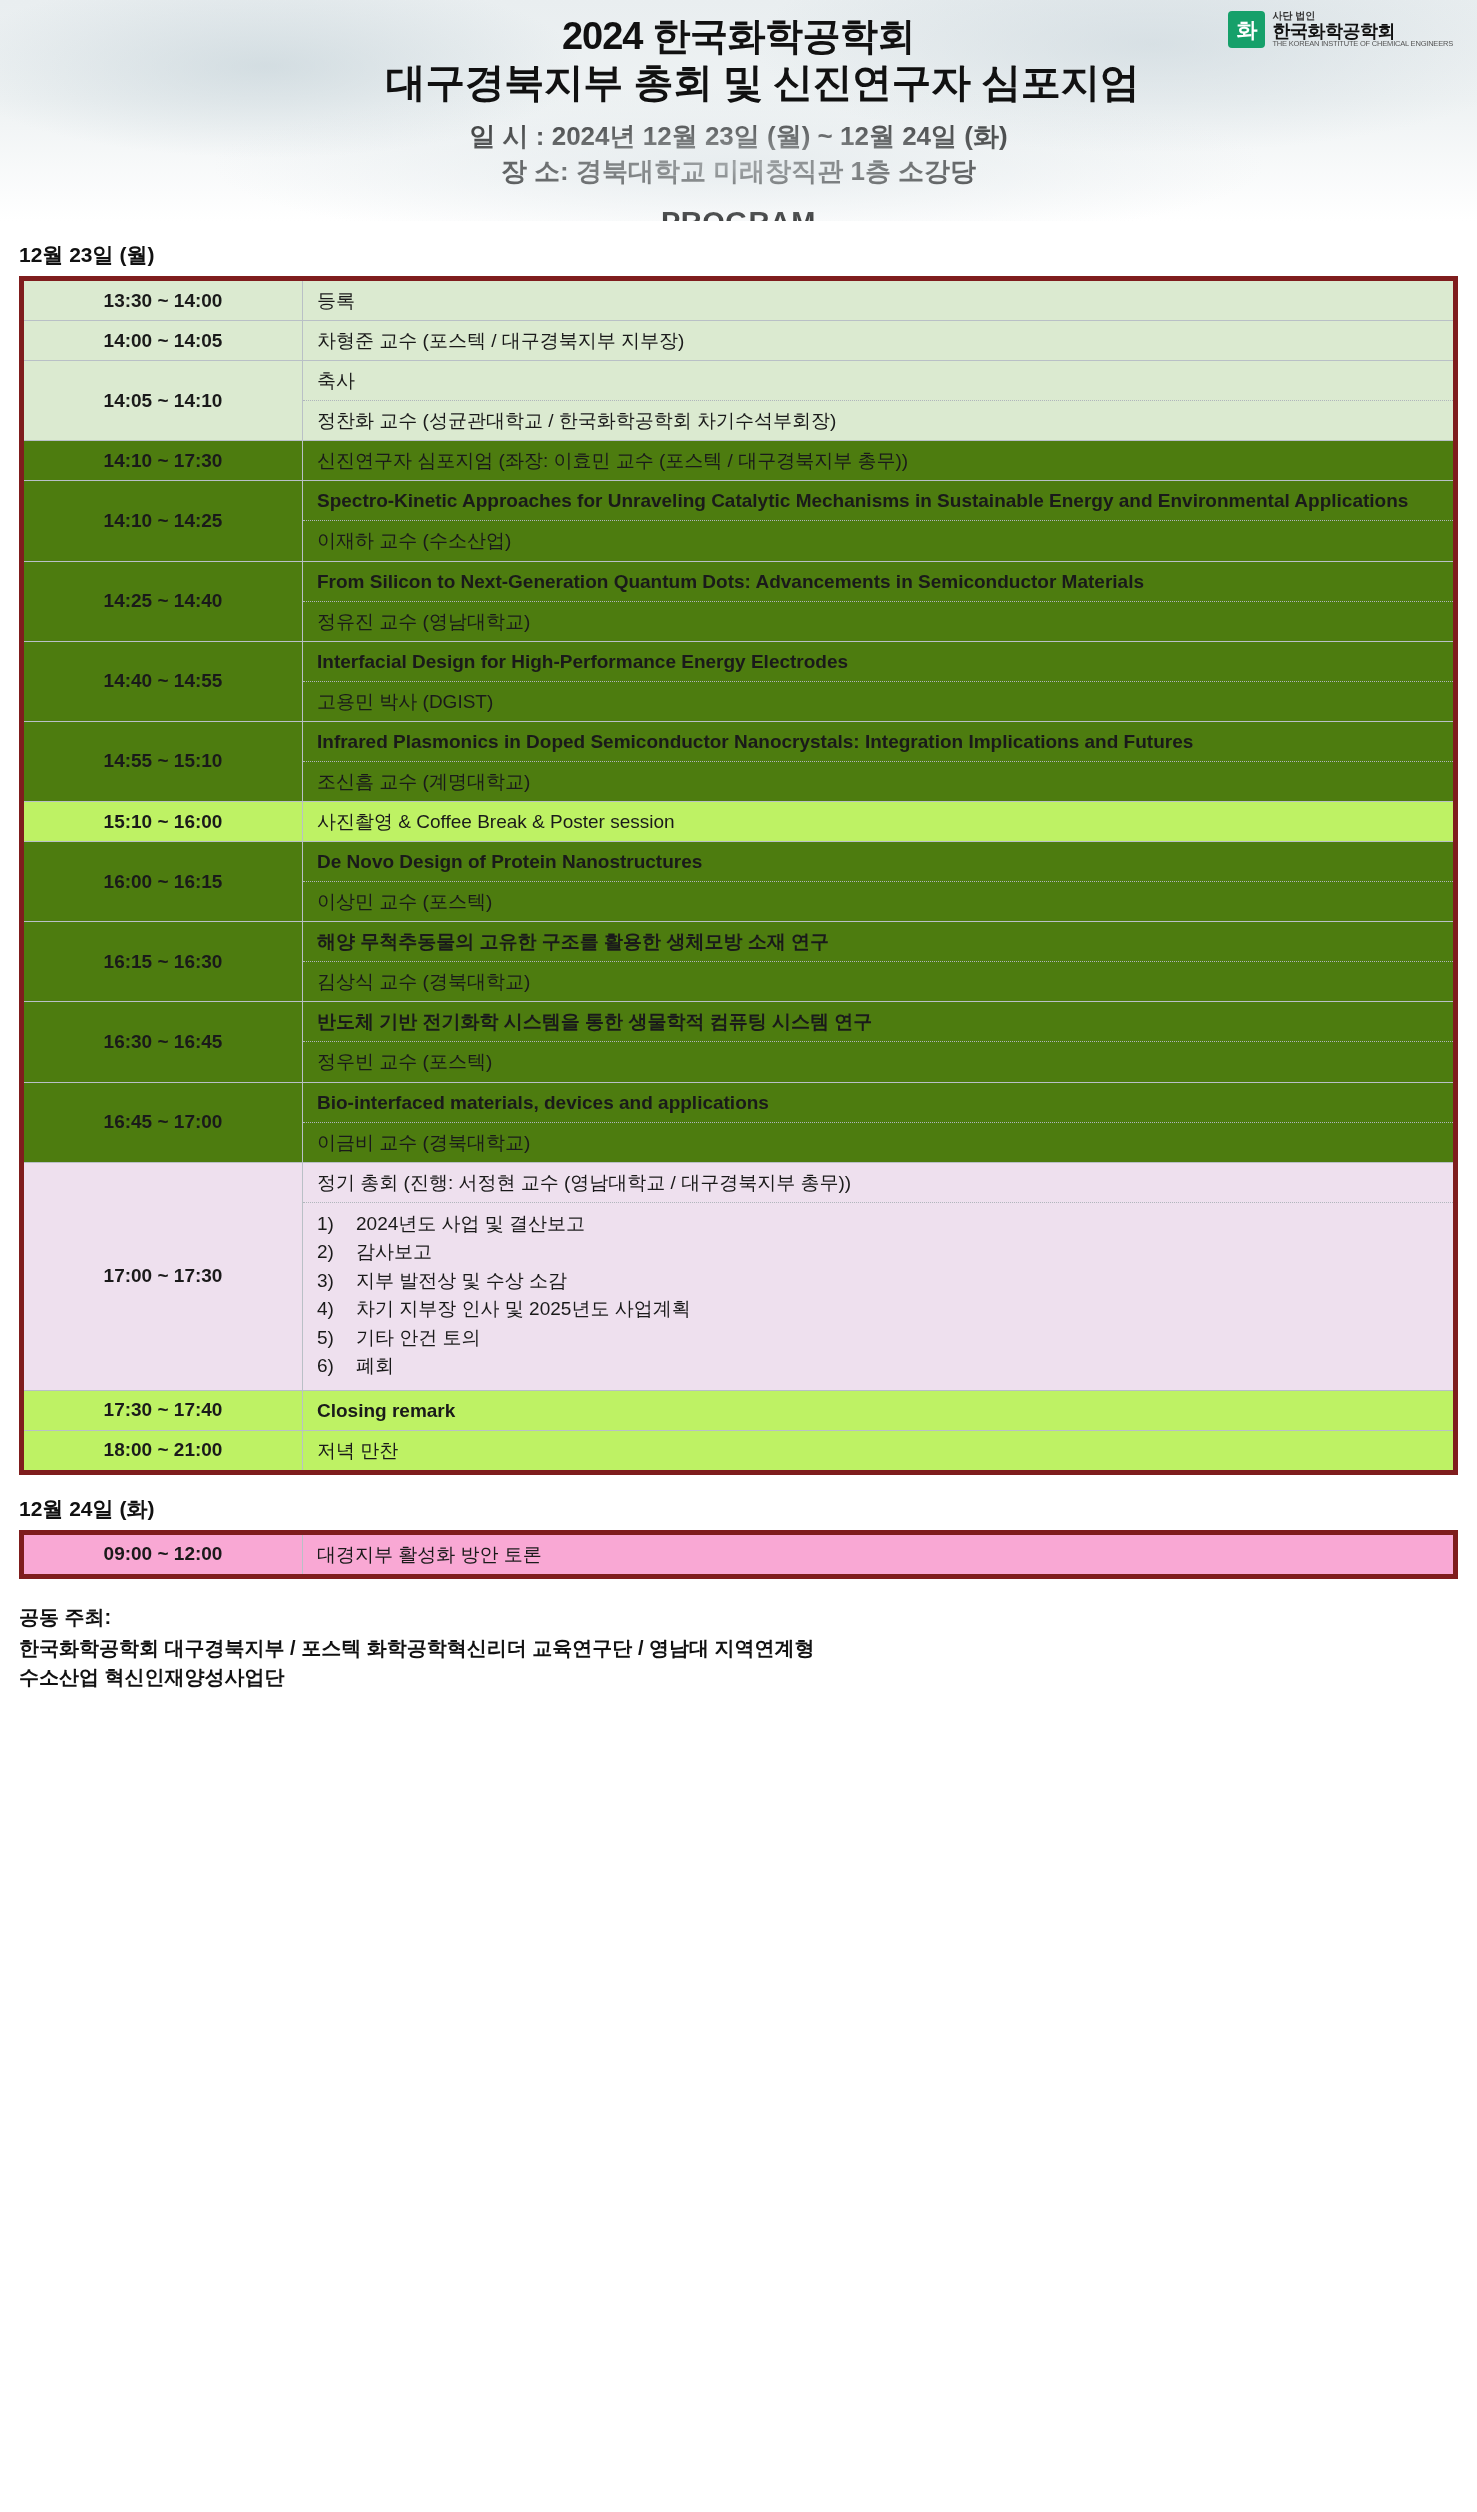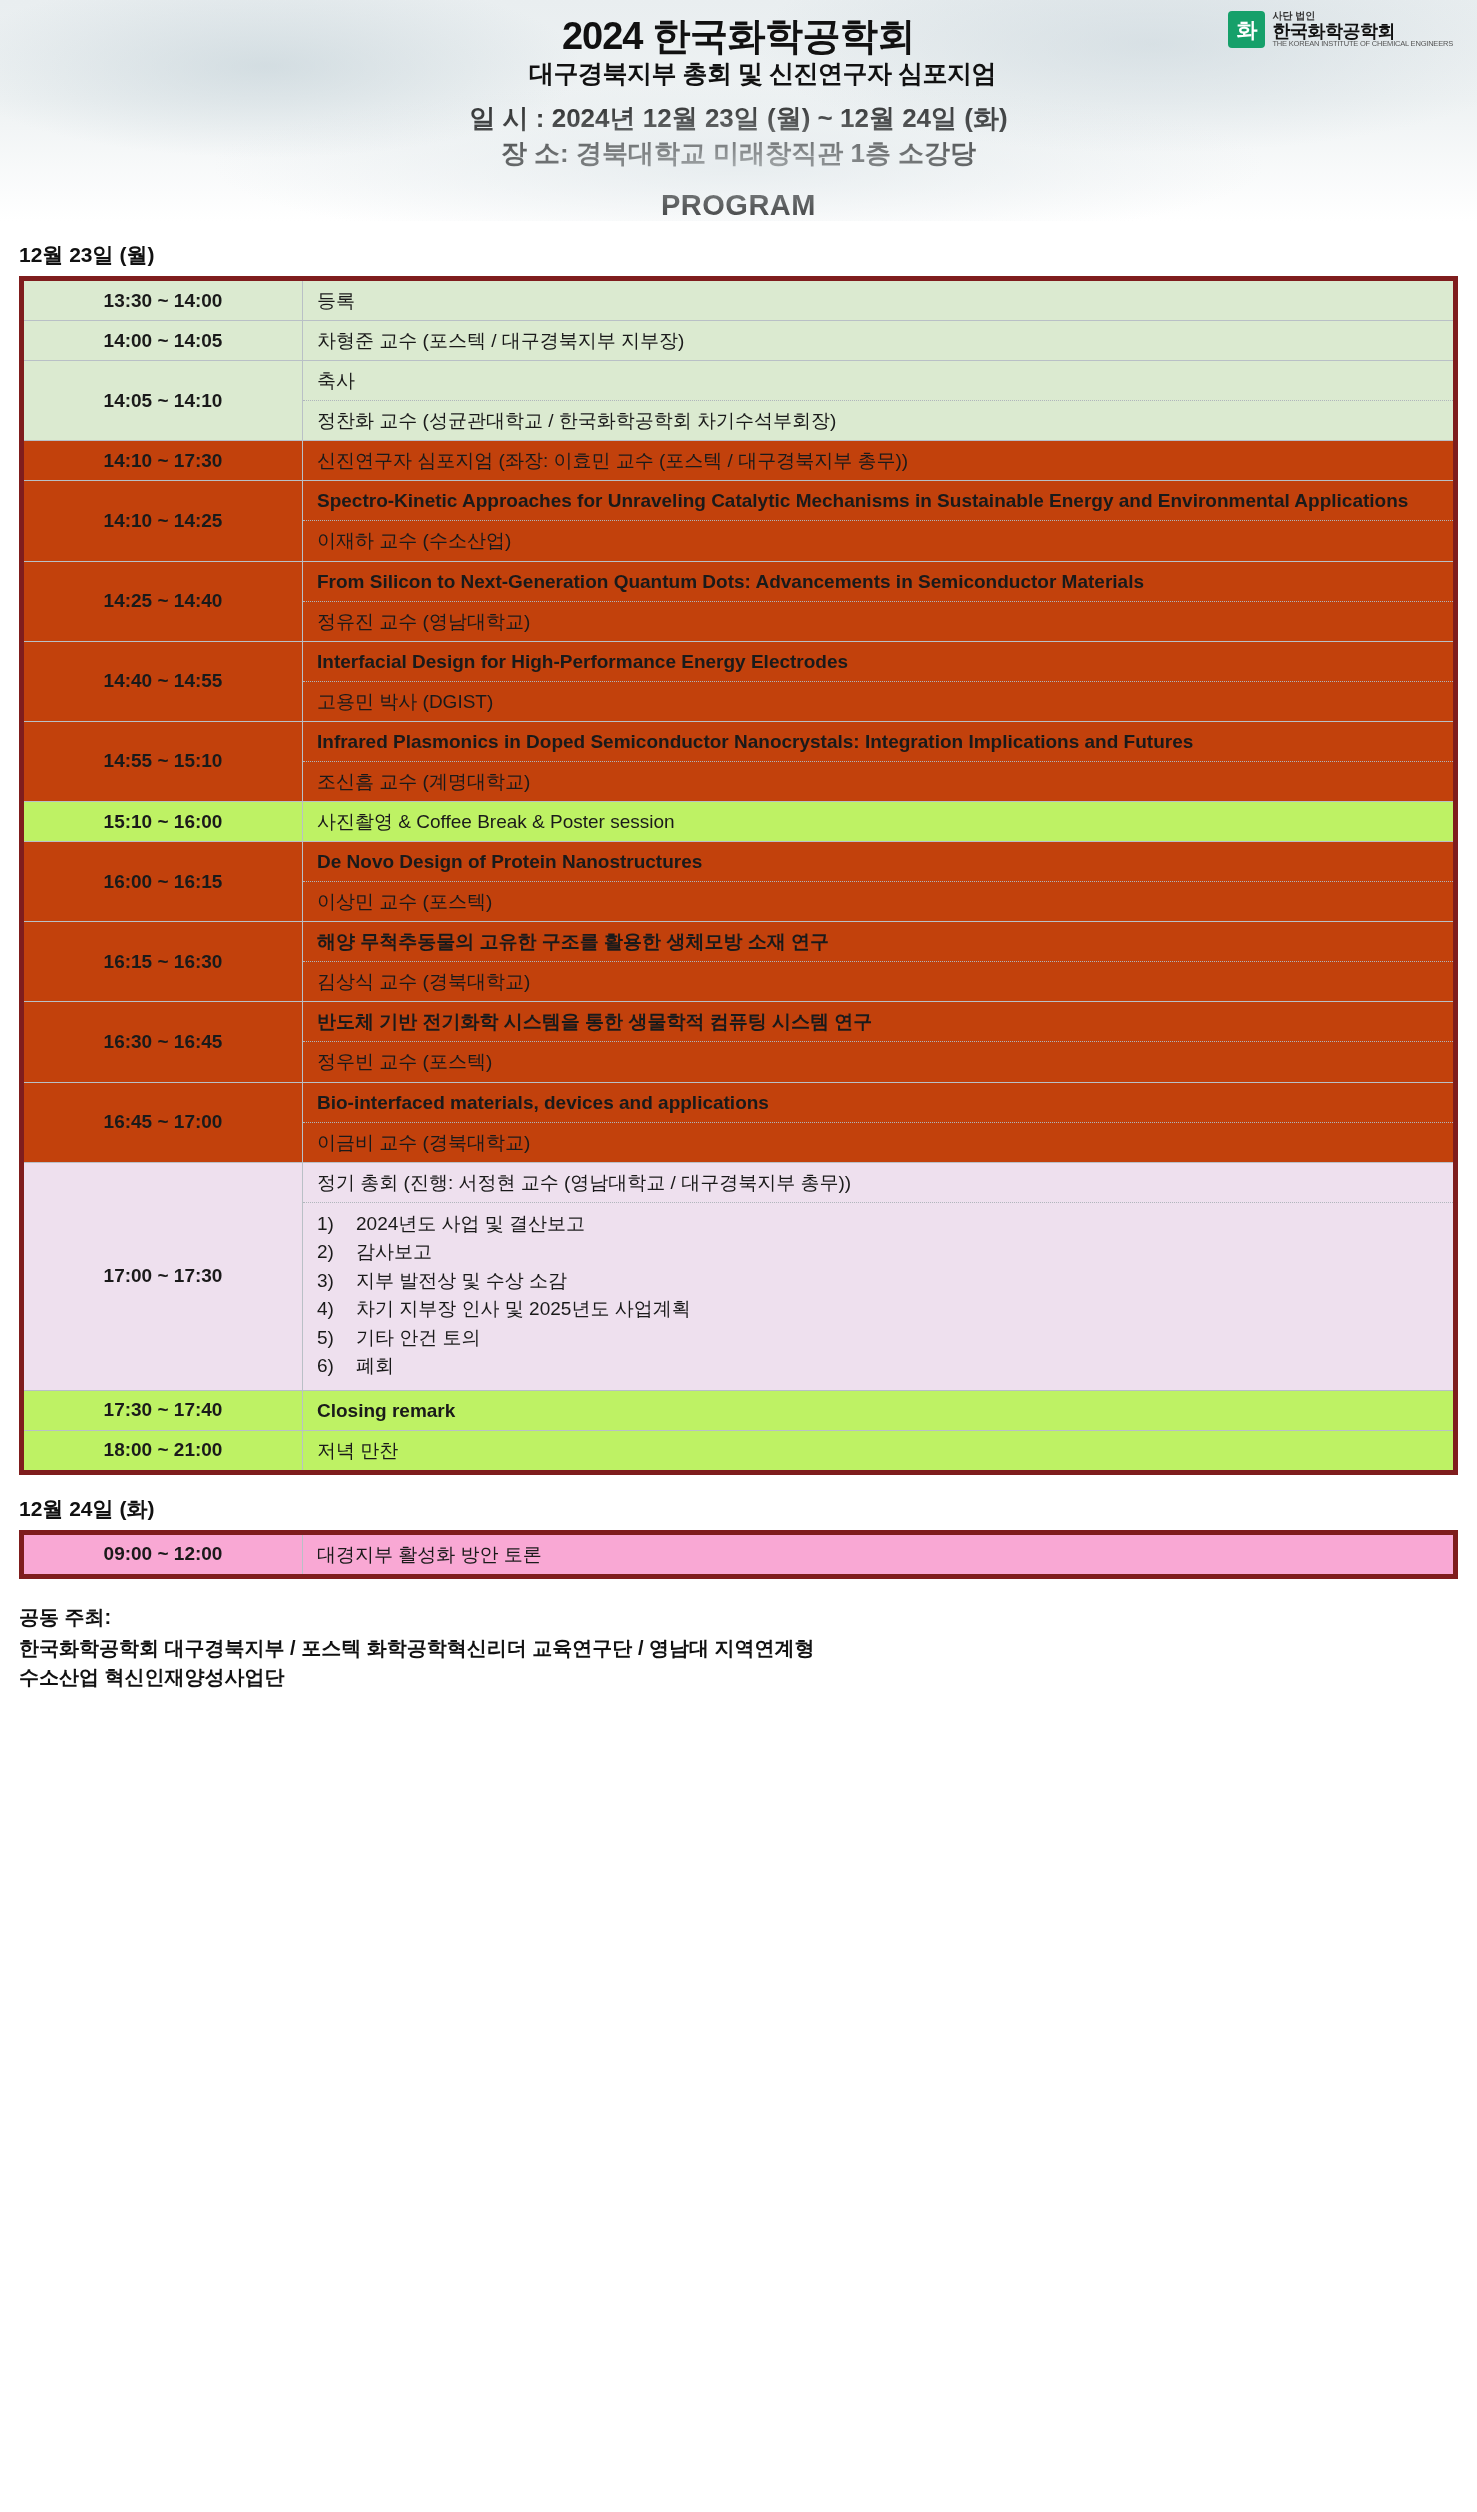--- a/index.html
+++ b/index.html
@@ -44,21 +44,21 @@
   }
   .title-line1 {
     font-size: 38px;
     font-weight: bold;
     letter-spacing: -0.5px;
     line-height: 1.18;
     color: #111;
   }
   .title-line1 .year { letter-spacing: -1px; }
   .title-line2 {
-    font-size: 25px;
+    font-size: 40px;
     font-weight: bold;
     letter-spacing: -0.5px;
     line-height: 1.18;
     color: #111;
     margin-left: 48px;
   }
   .logo-box {
     position: absolute;
     right: 24px;
     top: 11px;
@@ -145,21 +145,21 @@
   }
   .nested td {
     border: none;
     border-top: 1.5px dotted #b0b6bc;
     padding: 0;
   }
   .nested tr:first-child td { border-top: none; }
   
   .bg-green .time-cell, .bg-green .content-cell { background: #dbead0; }
   .bg-green td { background: #dbead0; }
-  .bg-peach td { background: #c2410c; }
+  .bg-peach td { background: #4d7c0f; }
   .bg-blue td { background: #bef264; }
   .bg-purple td { background: #eee0ee; }
   .bg-lblue td { background: #f9a8d4; }
 
   .list-block {
     font-size: 19px;
     line-height: 1.5;
     padding: 7px 14px 9px 14px;
   }
   .list-block .li {

